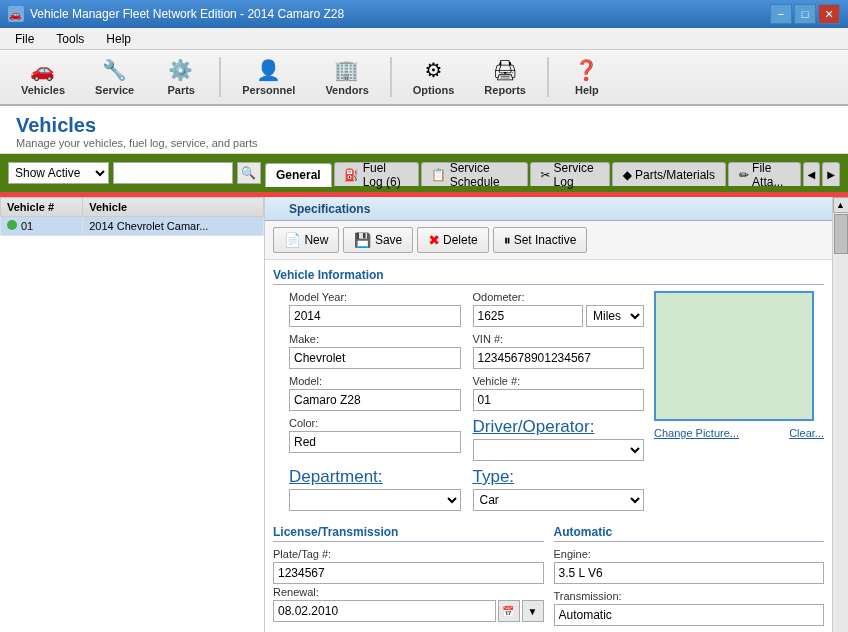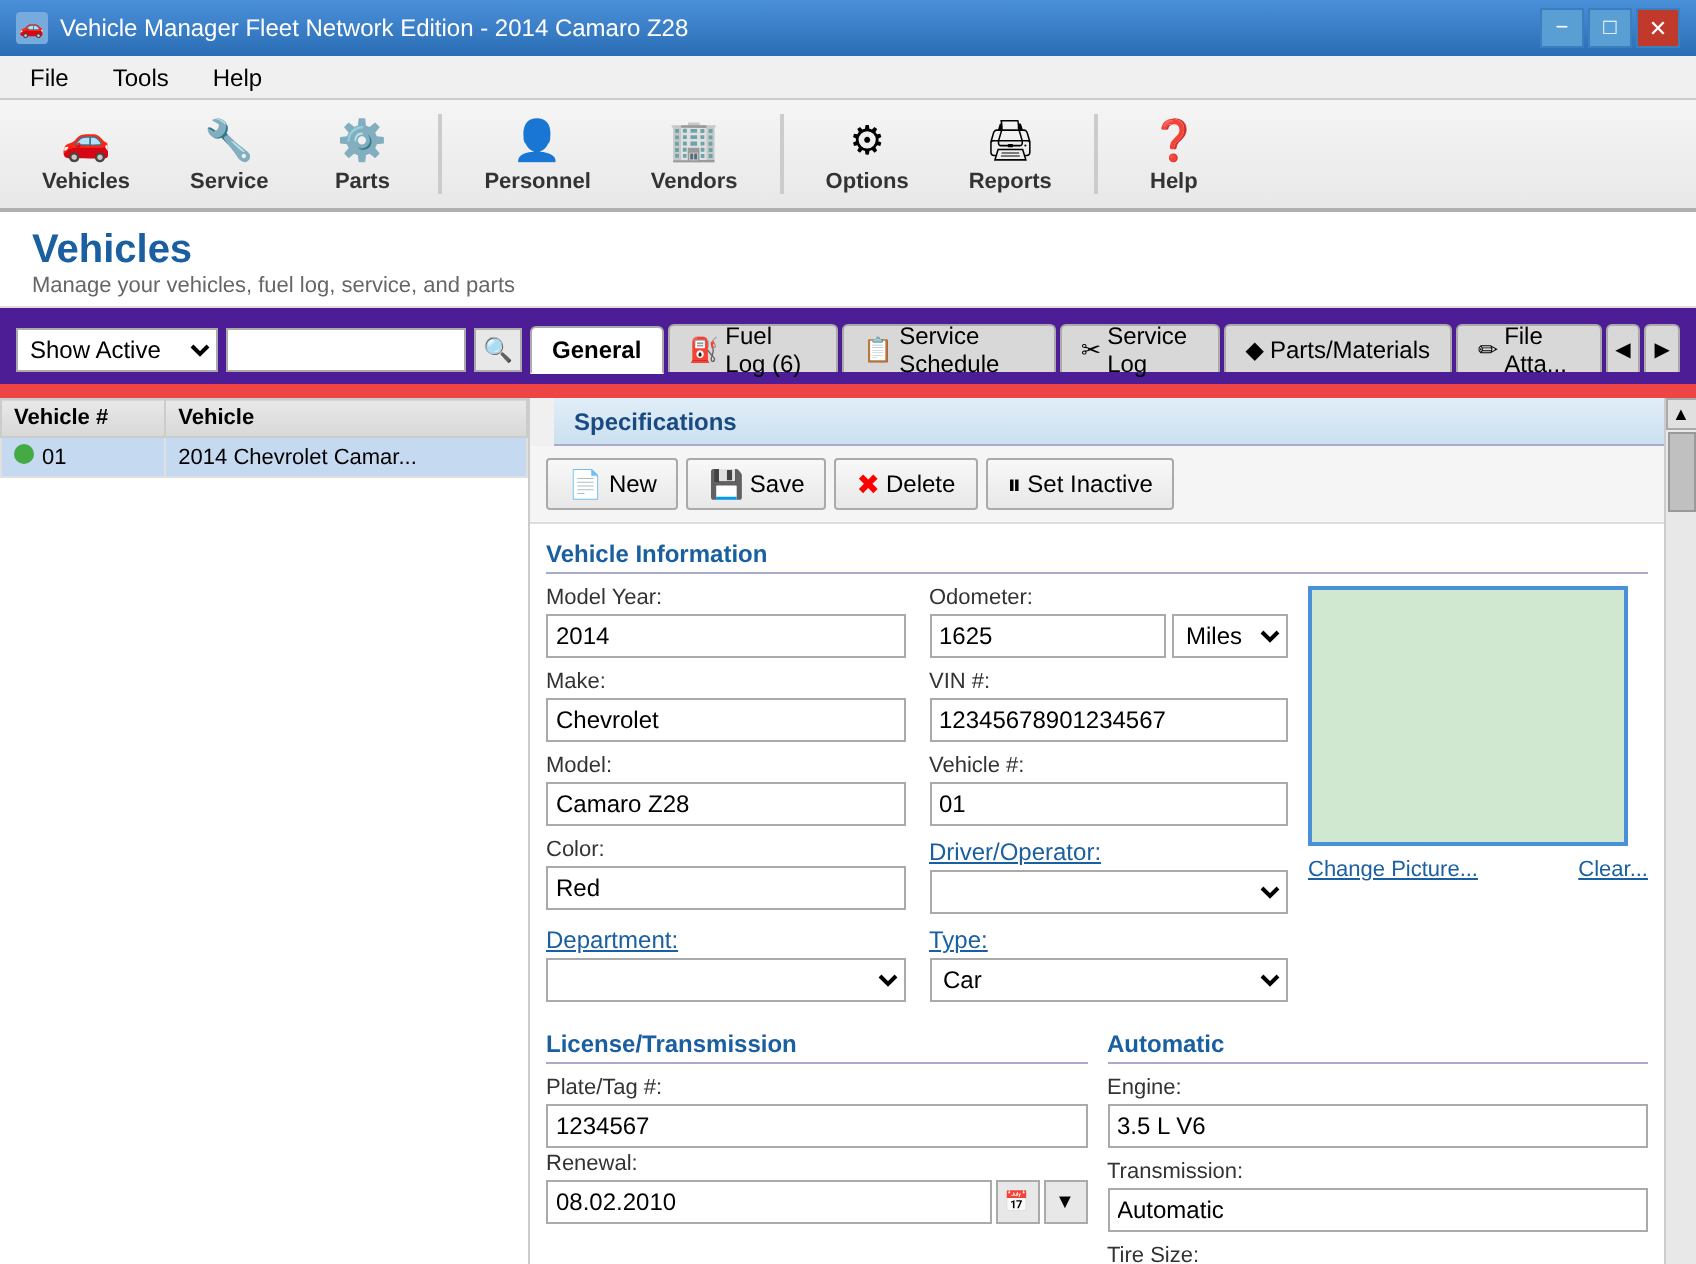--- a/index.html
+++ b/index.html
@@ -75,26 +75,26 @@
 
     
     .content-area {
       display: flex;
       height: calc(632px - 28px - 22px - 56px - 48px - 22px);
       background: #f0f0f0;
     }
 
     
     .filter-bar {
-      background: #4c1d95;
+      background: #4d7c0f;
       padding: 6px 8px;
       display: flex;
-      align-items: flex-end;
+      align-items: center;
       gap: 4px;
-      border-bottom: 7px solid #ef4444;
+      border-bottom: 5px solid #ef4444;
     }
     .filter-select {
       height: 22px;
       border: 1px solid #aaa;
       background: white;
       padding: 1px 2px;
       font-size: 12px;
     }
     .filter-input {
       height: 22px;
@@ -174,25 +174,24 @@
     .form-area {
       flex: 1;
       overflow-y: auto;
       background: white;
       padding: 0;
     }
 
     .section-header {
       background: linear-gradient(to bottom, #e0eef8, #cce0f0);
       border-bottom: 1px solid #aac;
-      padding: 4px 10px;
+      padding: 4px 24px;
       font-size: 13px;
       font-weight: bold;
       color: #1a4a80;
-      margin-left: 12px;
     }
 
     .action-bar {
       display: flex;
       align-items: center;
       gap: 4px;
       padding: 6px 8px;
       background: #f5f5f5;
       border-bottom: 1px solid #ddd;
     }
@@ -216,24 +215,25 @@
       border-bottom: 1px solid #aac;
       padding-bottom: 2px;
       margin-bottom: 6px;
       font-size: 12px;
     }
 
     .form-grid {
       display: grid;
       grid-template-columns: 1fr 1fr;
       gap: 6px 12px;
+      margin-left: 16px;
     }
 
     .field-group { display: flex; flex-direction: column; gap: 2px; }
-    .field-label { font-size: 12px; color: #1a5fa0; text-decoration: underline; cursor: pointer; }
+    .field-label { font-size: 17px; color: #1a5fa0; text-decoration: underline; cursor: pointer; }
     .field-label-plain { font-size: 11px; color: #333; }
     .field-input {
       height: 22px;
       border: 1px solid #aaa;
       padding: 1px 4px;
       font-size: 12px;
       background: white;
       width: 100%;
     }
     .field-input-inline {

